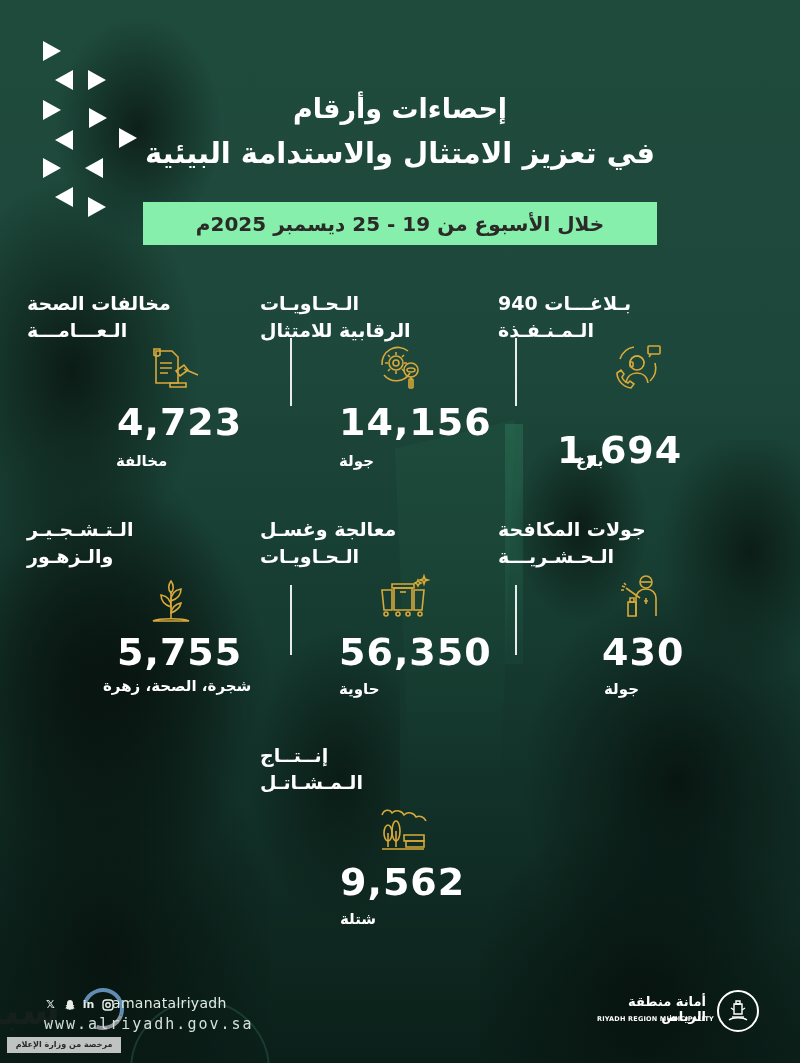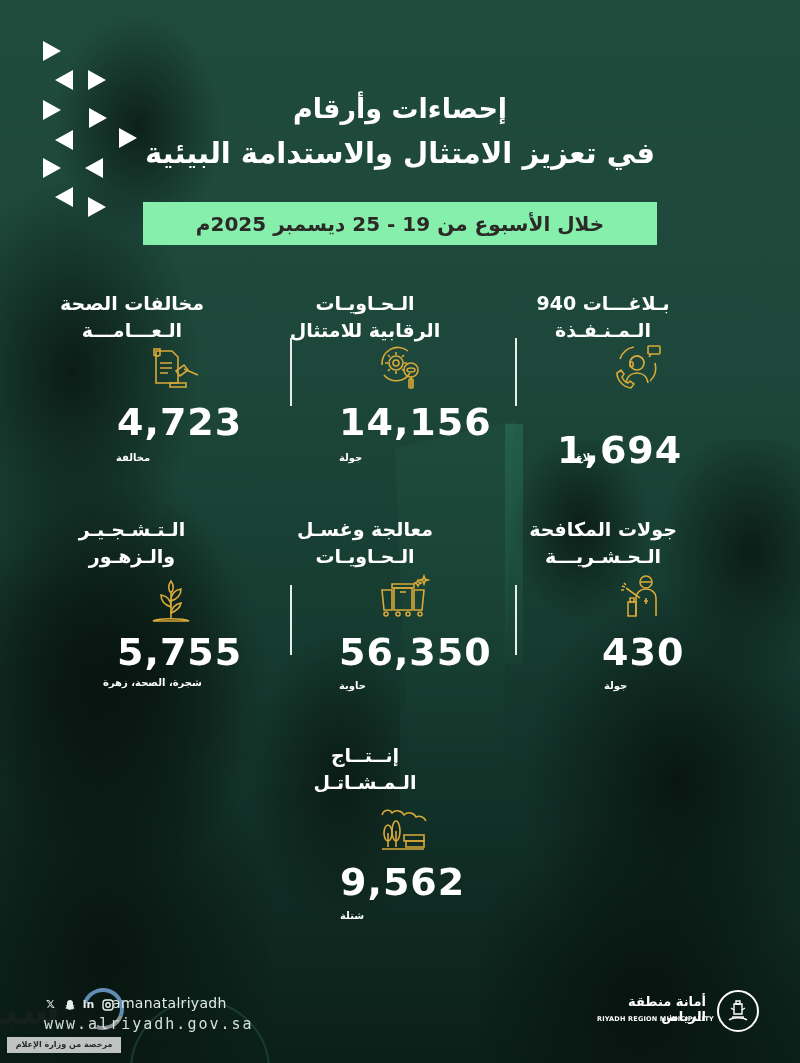--- a/index.html
+++ b/index.html
@@ -68,31 +68,31 @@
       background: #86efac;
       display: flex; align-items: center; justify-content: center;
       direction: rtl;
     }
     .banner span { color: #2b2a26; font-size: 20px; font-weight: bold; }
 
     
     .stat { position: absolute; width: 210px; direction: rtl; }
     .stat-title {
       font-size: 19px; font-weight: bold; line-height: 27px;
-      text-align: center; letter-spacing: 1px; white-space: nowrap;
+      text-align: left; letter-spacing: 1px; white-space: nowrap;
     }
     .stat-icon {
       position: absolute; width: 54px; height: 48px;
     }
     .stat-value {
       position: absolute; font-size: 38px; font-weight: bold;
       letter-spacing: 1px; direction: ltr; white-space: nowrap;
     }
     .stat-unit {
-      position: absolute; font-size: 10px; font-weight: bold; white-space: nowrap; direction: rtl;
+      position: absolute; font-size: 15px; font-weight: bold; white-space: nowrap; direction: rtl;
     }
     .divider {
       position: absolute; width: 2px; background: #ffffff; opacity: 0.9;
     }
     .social {
       position: absolute; left: 44px; top: 998px; display: flex; gap: 6px; align-items: center;
       font-size: 13px; color: #e8efe9;
     }
     .social-icon { width: 13px; height: 13px; display: inline-flex; align-items: center; justify-content: center; font-size: 11px; font-weight: bold; }
     .handle { position: absolute; left: 112px; top: 995px; font-size: 14px; color: #e0ebe4; letter-spacing: 0.3px; }

